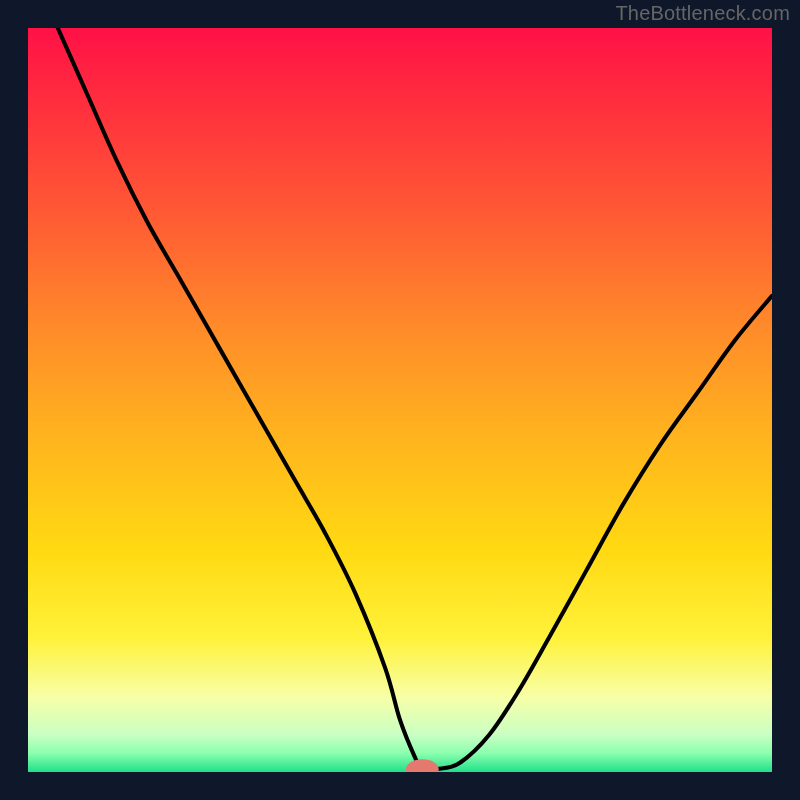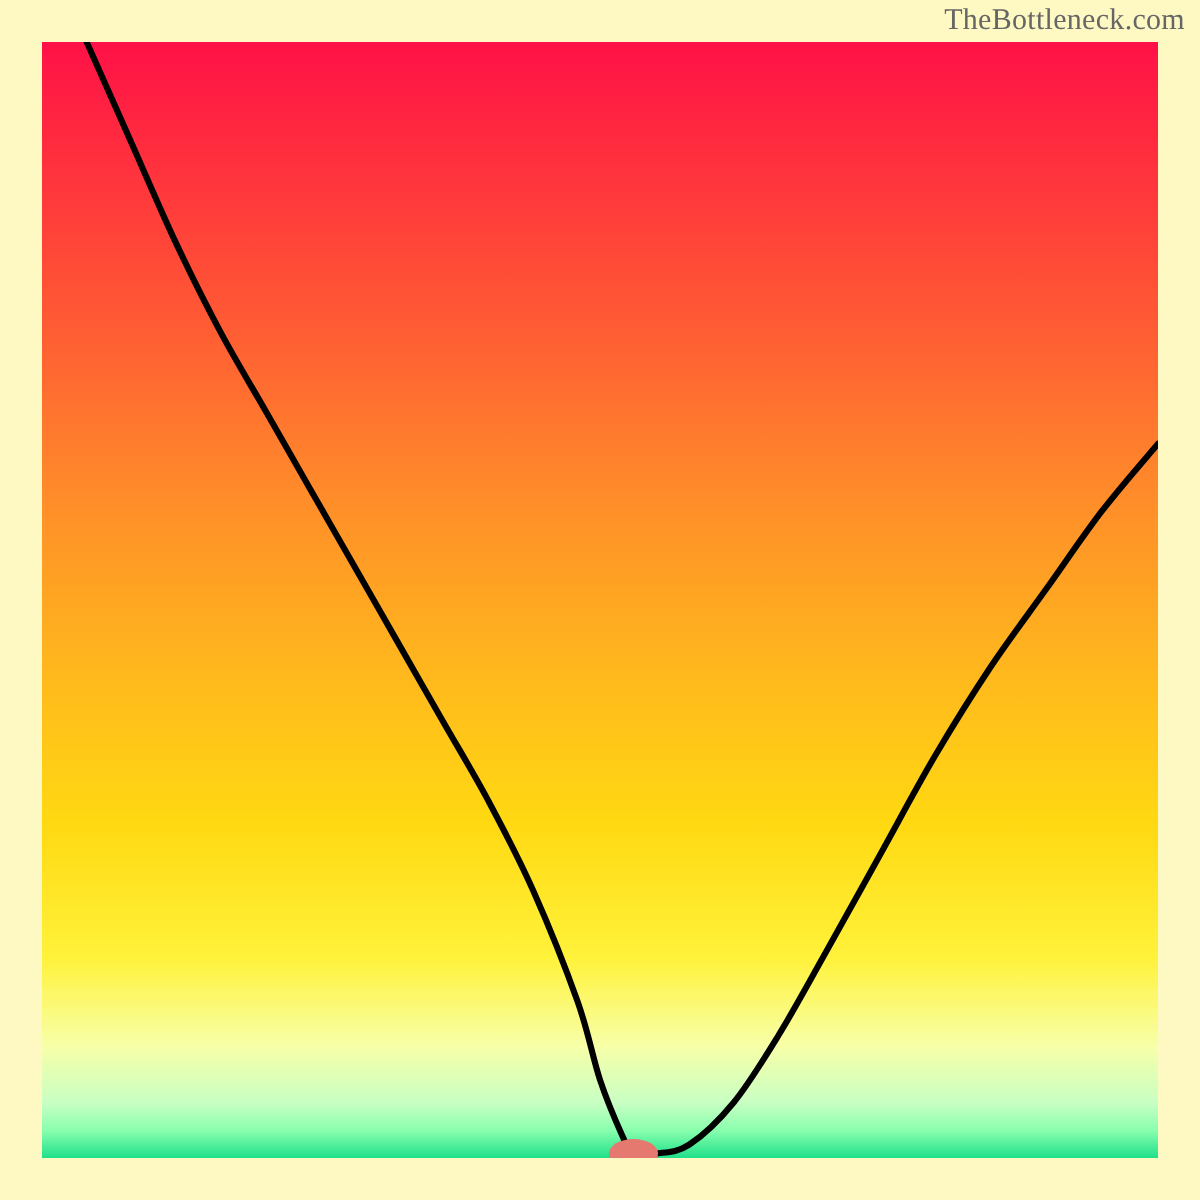--- a/index.html
+++ b/index.html
@@ -8,22 +8,21 @@
     width: 800px;
     height: 800px;
     background: #000;
     overflow: hidden;
     font-family: Arial, Helvetica, sans-serif;
   }
   .stage {
     position: relative;
     width: 800px;
     height: 800px;
-    background: #fef9c3;
-    font-family: Liberation Serif, serif;
+    background: #0f172a;
   }
   .watermark {
     position: absolute;
     top: 2px;
     right: 10px;
     color: #666;
     font-size: 20px;
     font-weight: 500;
     z-index: 10;
     letter-spacing: 0.2px;

